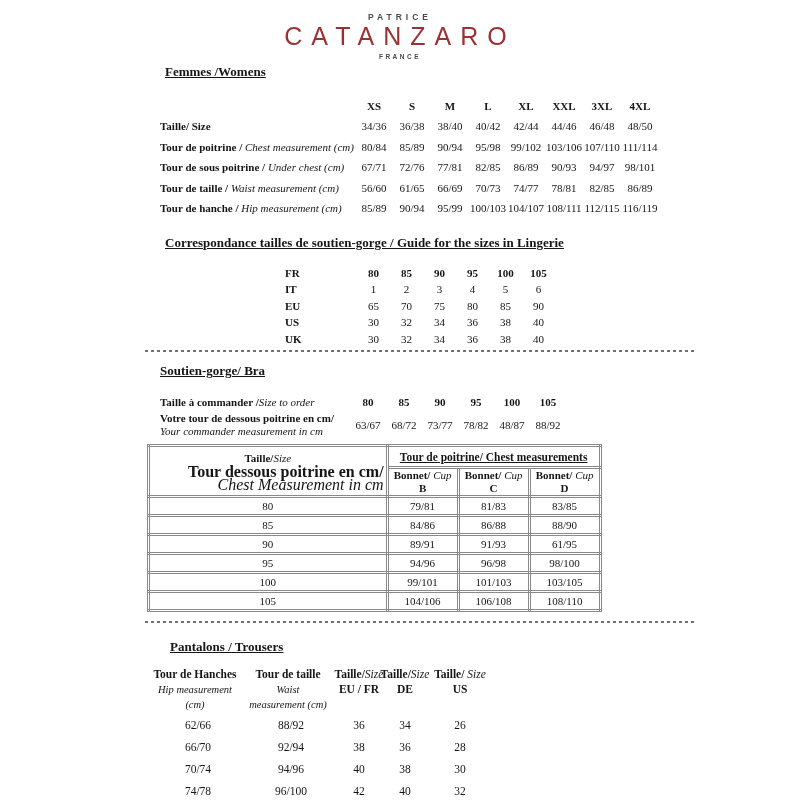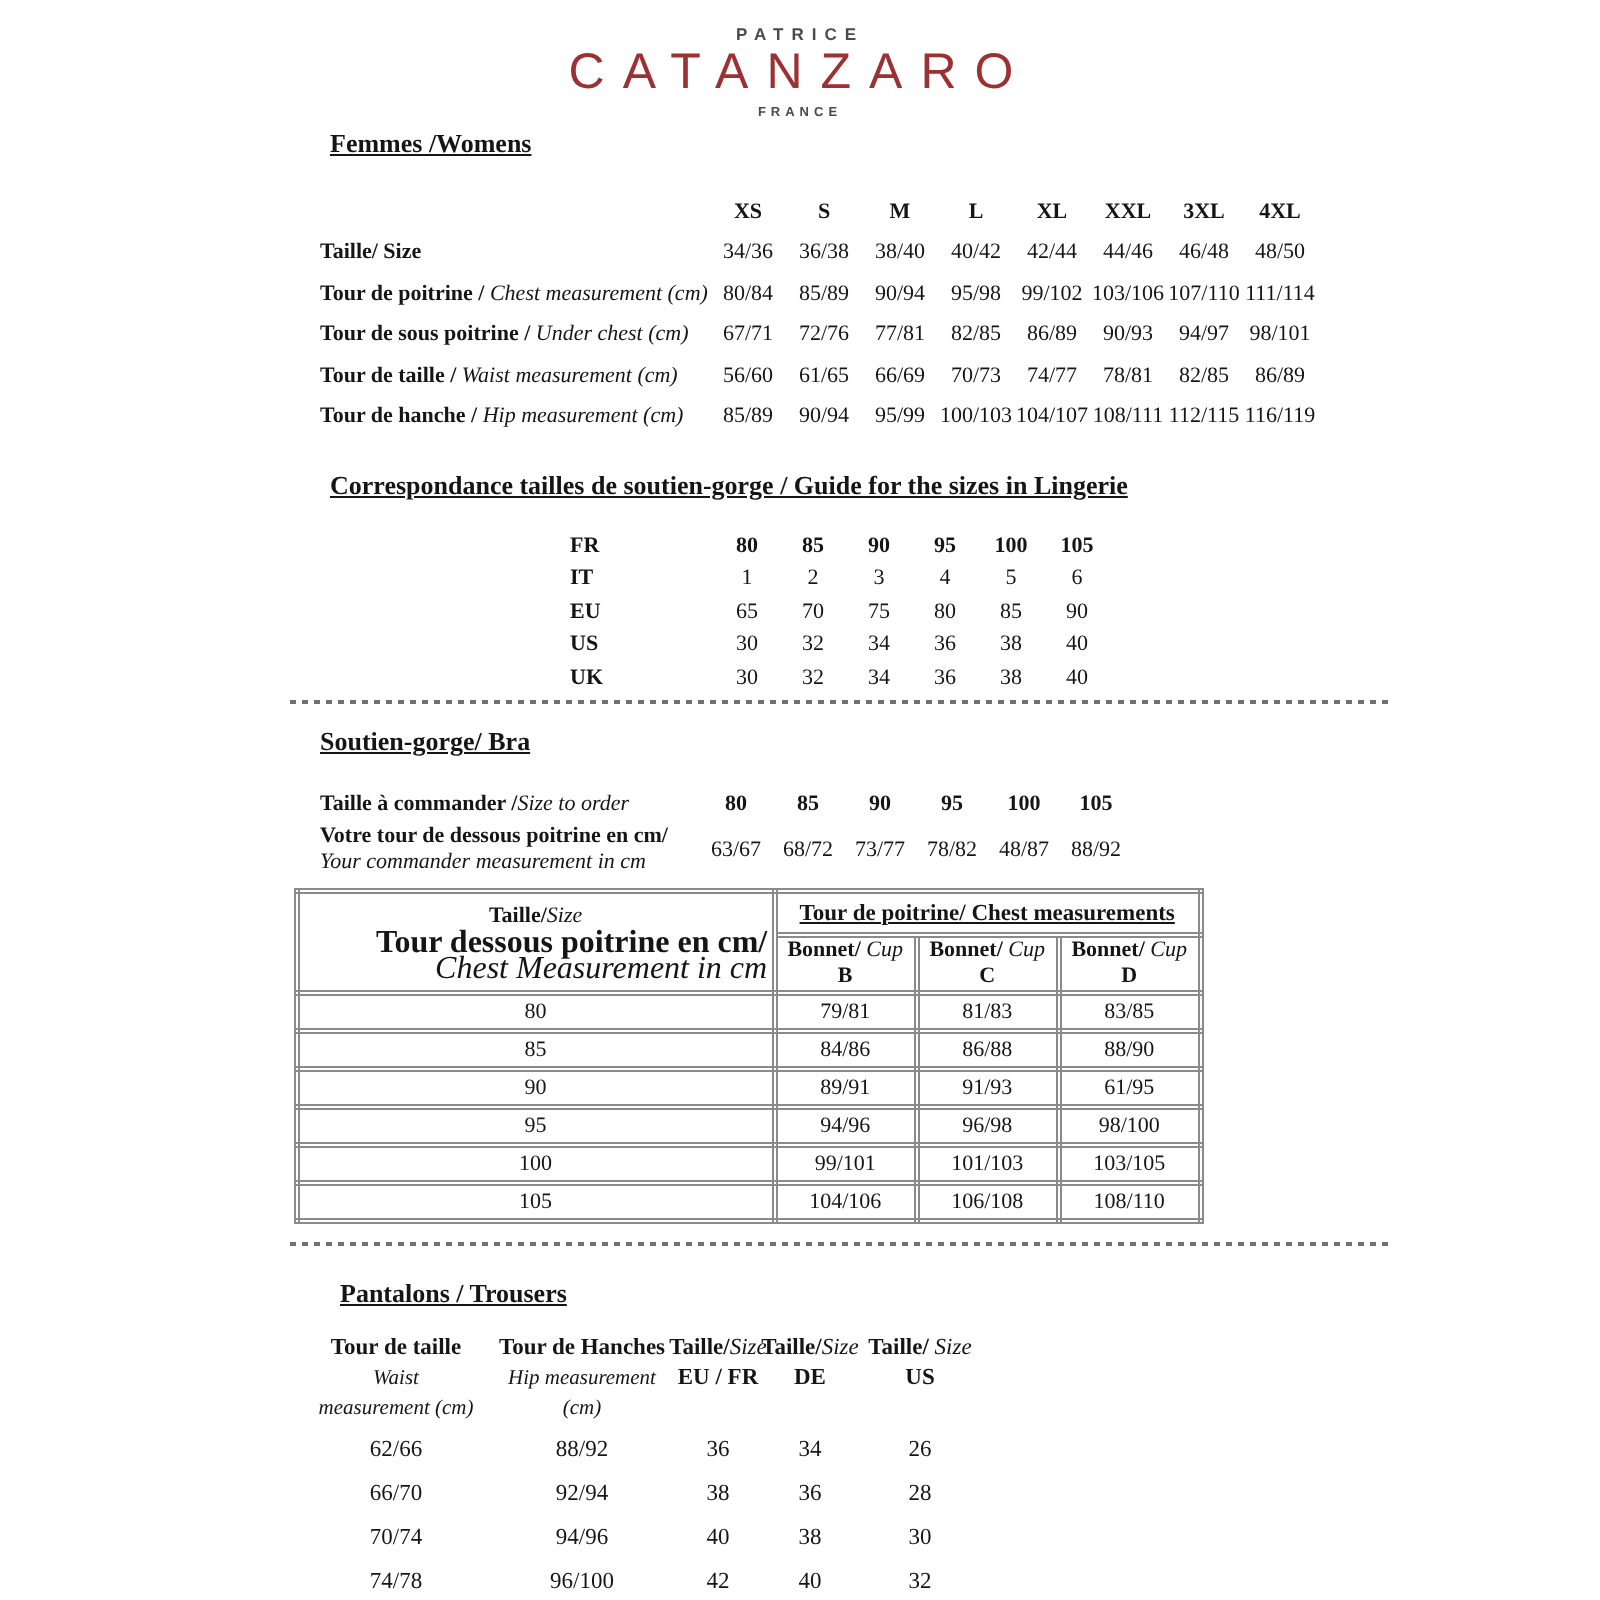--- a/index.html
+++ b/index.html
@@ -309,29 +309,29 @@
           <td>108/110</td>
         </tr>
       </tbody>
   </table>
 
   <div class="dash dash2"></div>
 
   <h2 class="hd hd-trousers">Pantalons / Trousers</h2>
 
   <div class="thead">
+    <div class="tc tc2">
+      <div class="b">Tour de Hanches</div>
+      <div class="i sm">Hip measurement</div>
+      <div class="i sm">(cm)</div>
+    </div>
     <div class="tc tc1">
       <div class="b">Tour de taille</div>
       <div class="i sm">Waist</div>
       <div class="i sm">measurement (cm)</div>
-    </div>
-    <div class="tc tc2">
-      <div class="b">Tour de Hanches</div>
-      <div class="i sm">Hip measurement</div>
-      <div class="i sm">(cm)</div>
     </div>
     <div class="tc tc3">
       <div><span class="b">Taille/</span><span class="i">Size</span></div>
       <div class="b">EU / FR</div>
     </div>
     <div class="tc tc4">
       <div><span class="b">Taille/</span><span class="i">Size</span></div>
       <div class="b">DE</div>
     </div>
     <div class="tc tc5">

